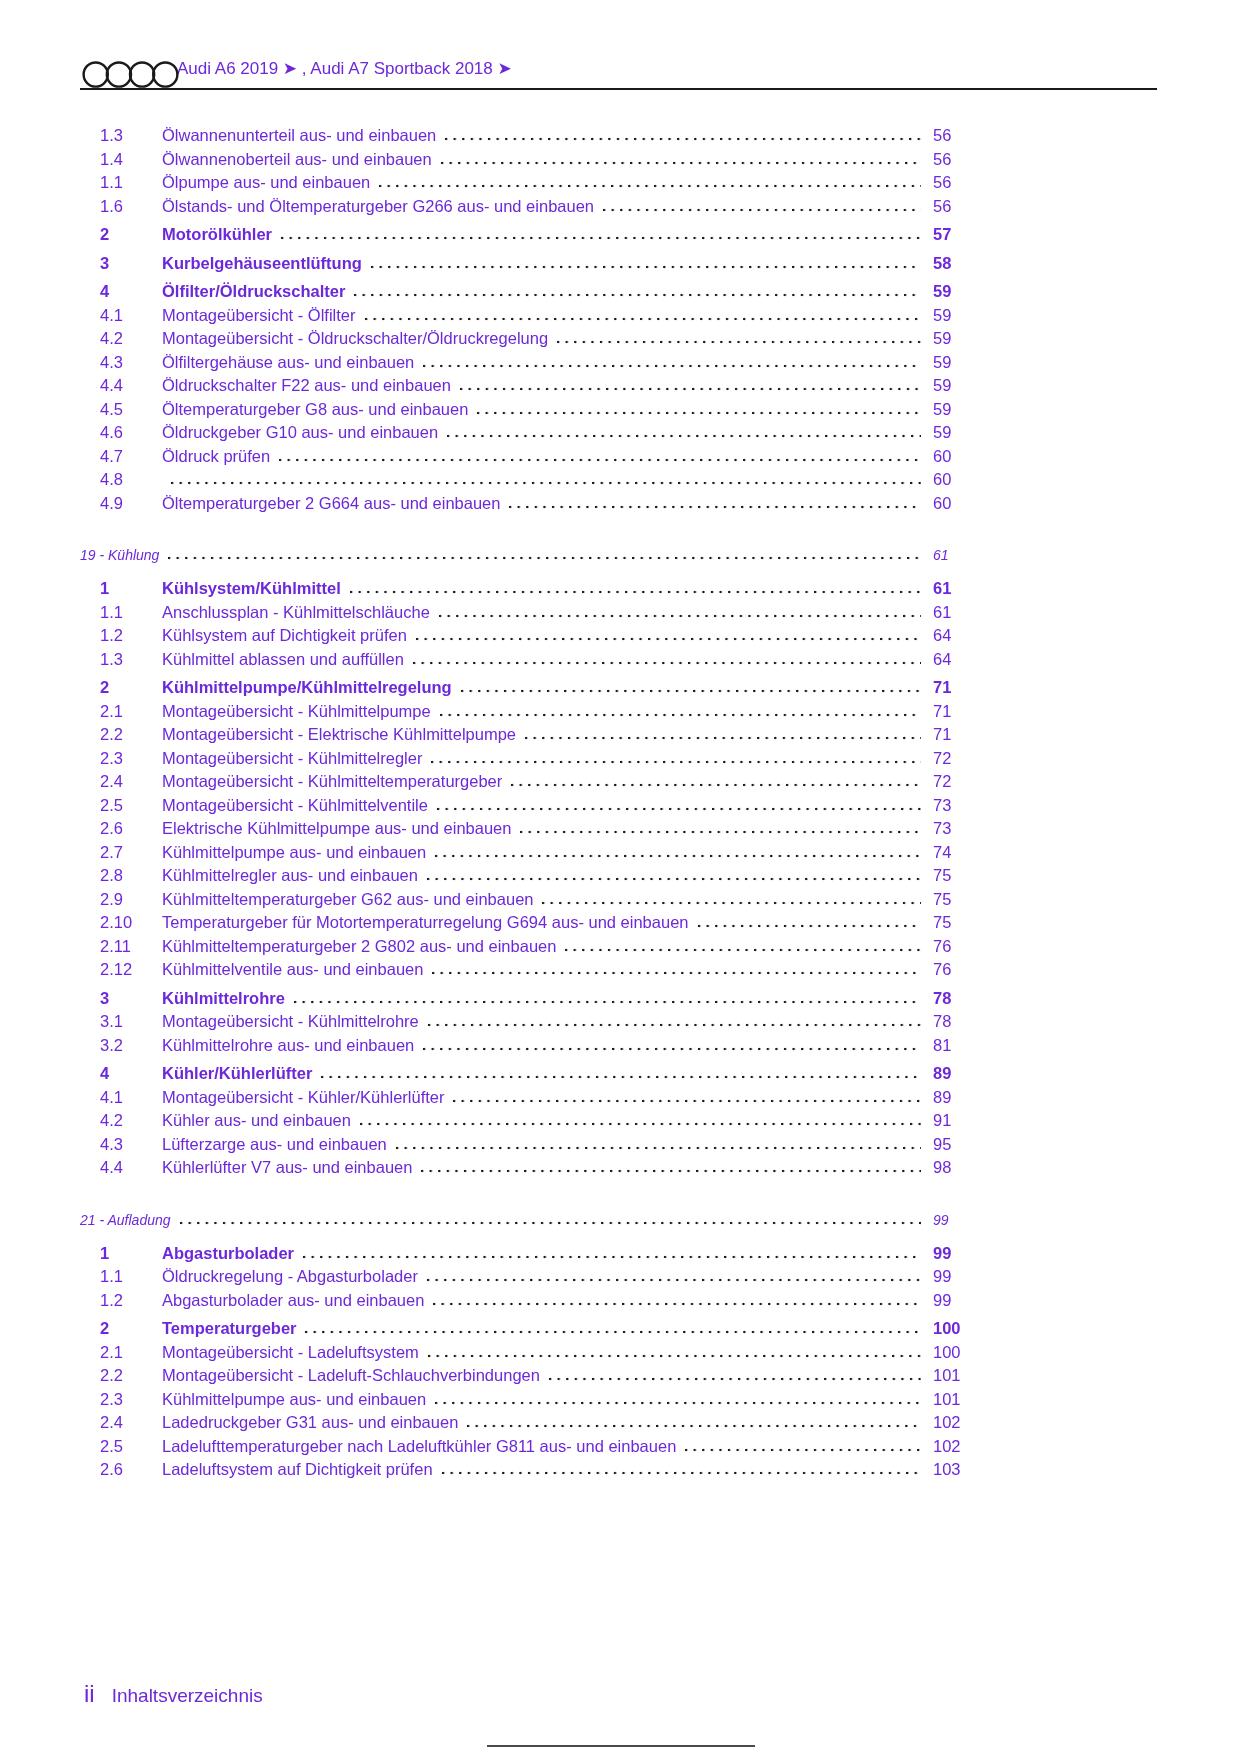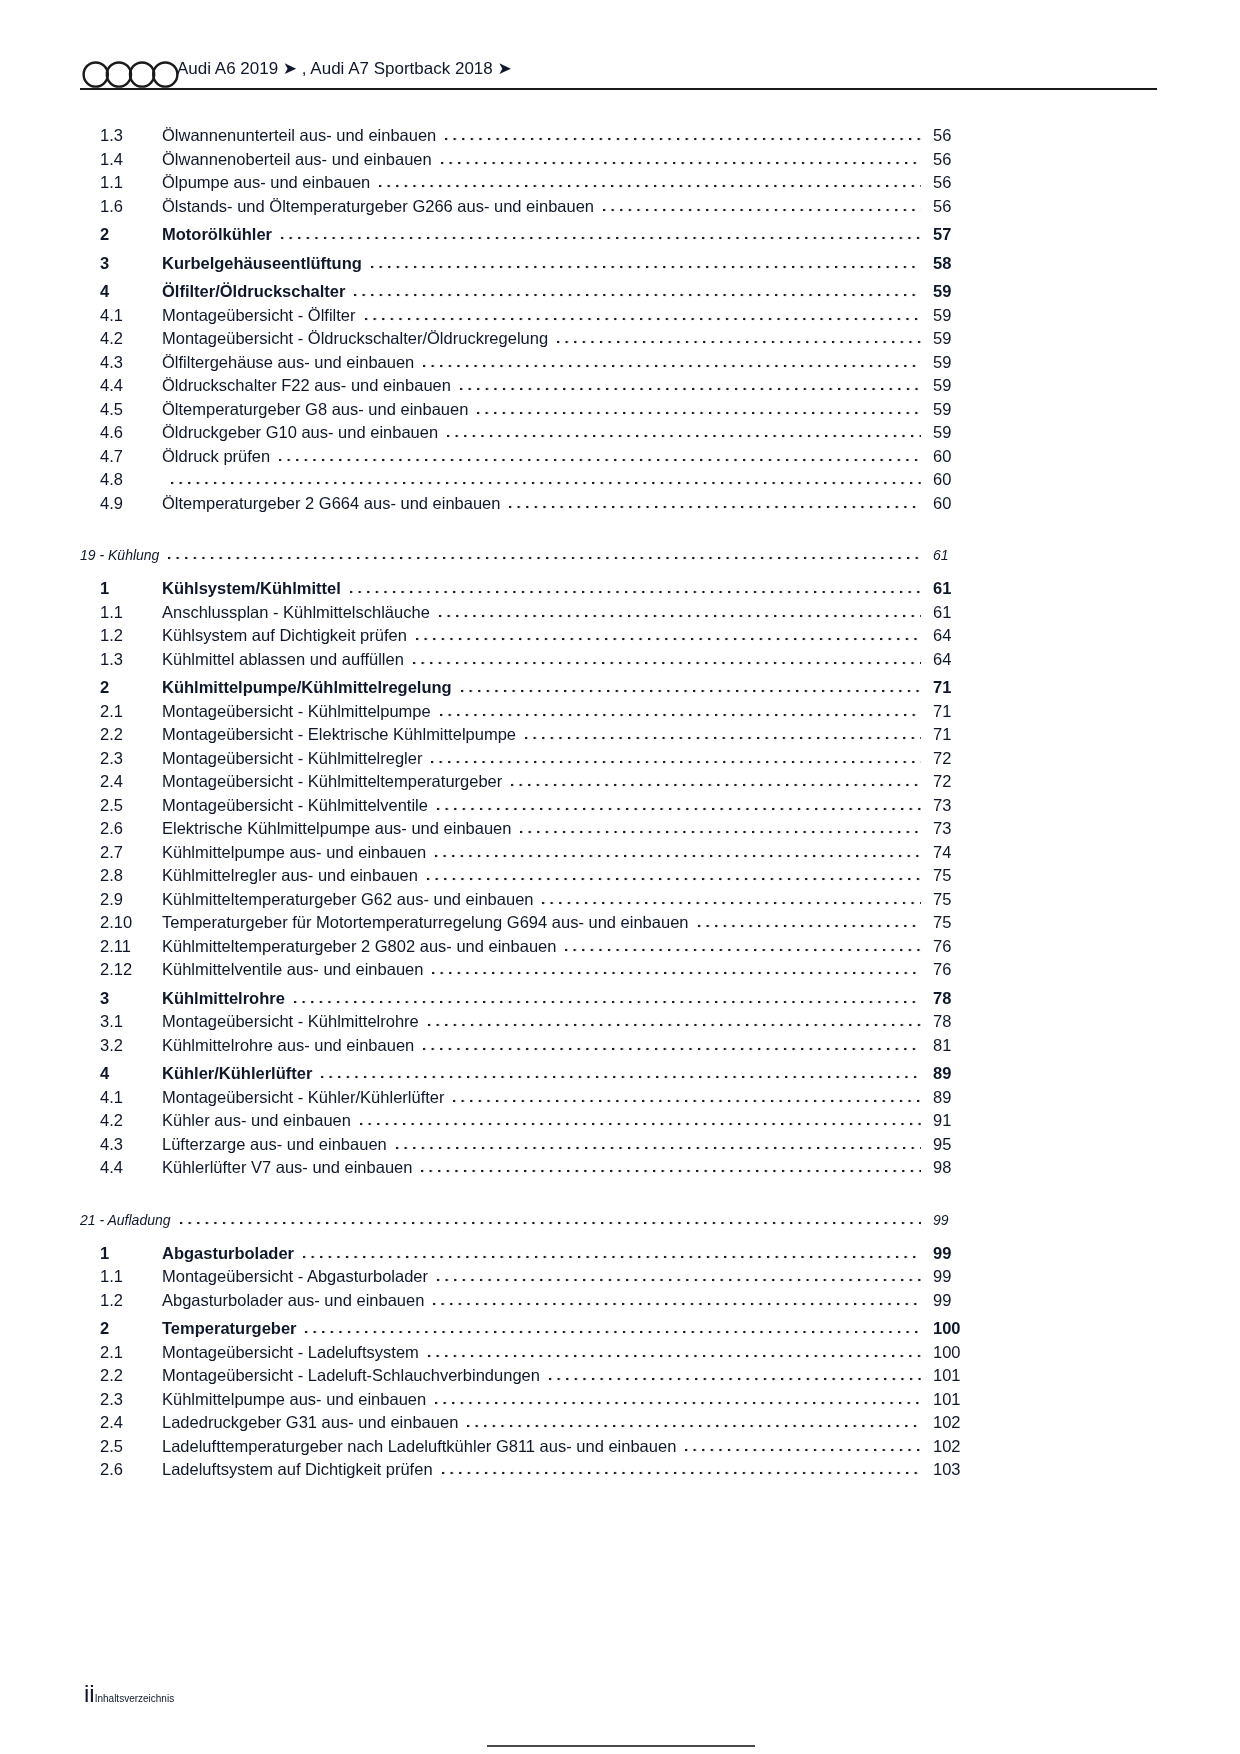--- a/index.html
+++ b/index.html
@@ -3,21 +3,21 @@
 <meta charset="utf-8">
 <style>
   html, body { margin: 0; padding: 0; background: #e8e8e8; }
   .page {
     position: relative;
     width: 1240px;
     height: 1754px;
     margin: 0 auto;
     background: #ffffff;
     font-family: "Liberation Sans", sans-serif;
-    color: #0f172a;
+    color: #6d28d9;
     overflow: hidden;
   }
 
   
   .header { position: relative; padding: 56px 83px 0 80px; }
   .rings { position: absolute; left: 82px; top: 60px; width: 97px; height: 29px; }
   .h-line1 { font-size: 17px; line-height: 26px; padding-left: 97px; white-space: nowrap; }
   .h-line2 { font-size: 17px; line-height: 26px; padding-left: 68px; white-space: nowrap; }
   .header-rule { height: 2px; background: #1a1a1a; margin-top: 6px; }
 
@@ -48,21 +48,21 @@
     font-size: 14px;
     line-height: 27px;
     margin-top: 27px;
     margin-bottom: 8px;
     font-style: italic;
   }
 
   
   .footer { position: absolute; left: 84px; top: 1680px; }
   .footer .roman { font-size: 24px; }
-  .footer .label { font-size: 10px; }
+  .footer .label { font-size: 19px; margin-left: 17px; }
   .bottom-rule {
     position: absolute;
     left: 487px;
     top: 1745px;
     width: 268px;
     height: 2px;
     background: #4a4a4a;
   }
 </style>
 </head>
@@ -341,21 +341,21 @@
         <span class="pg">99</span>
       </div>
       <div class="row main">
         <span class="num">1</span>
         <span class="title">Abgasturbolader</span>
         <span class="dots"></span>
         <span class="pg">99</span>
       </div>
       <div class="row sub">
         <span class="num">1.1</span>
-        <span class="title">Montageübersicht - Abgasturbolader</span>
+        <span class="title">Öldruckregelung - Abgasturbolader</span>
         <span class="dots"></span>
         <span class="pg">99</span>
       </div>
       <div class="row sub">
         <span class="num">1.2</span>
         <span class="title">Abgasturbolader aus- und einbauen</span>
         <span class="dots"></span>
         <span class="pg">99</span>
       </div>
       <div class="row main">

